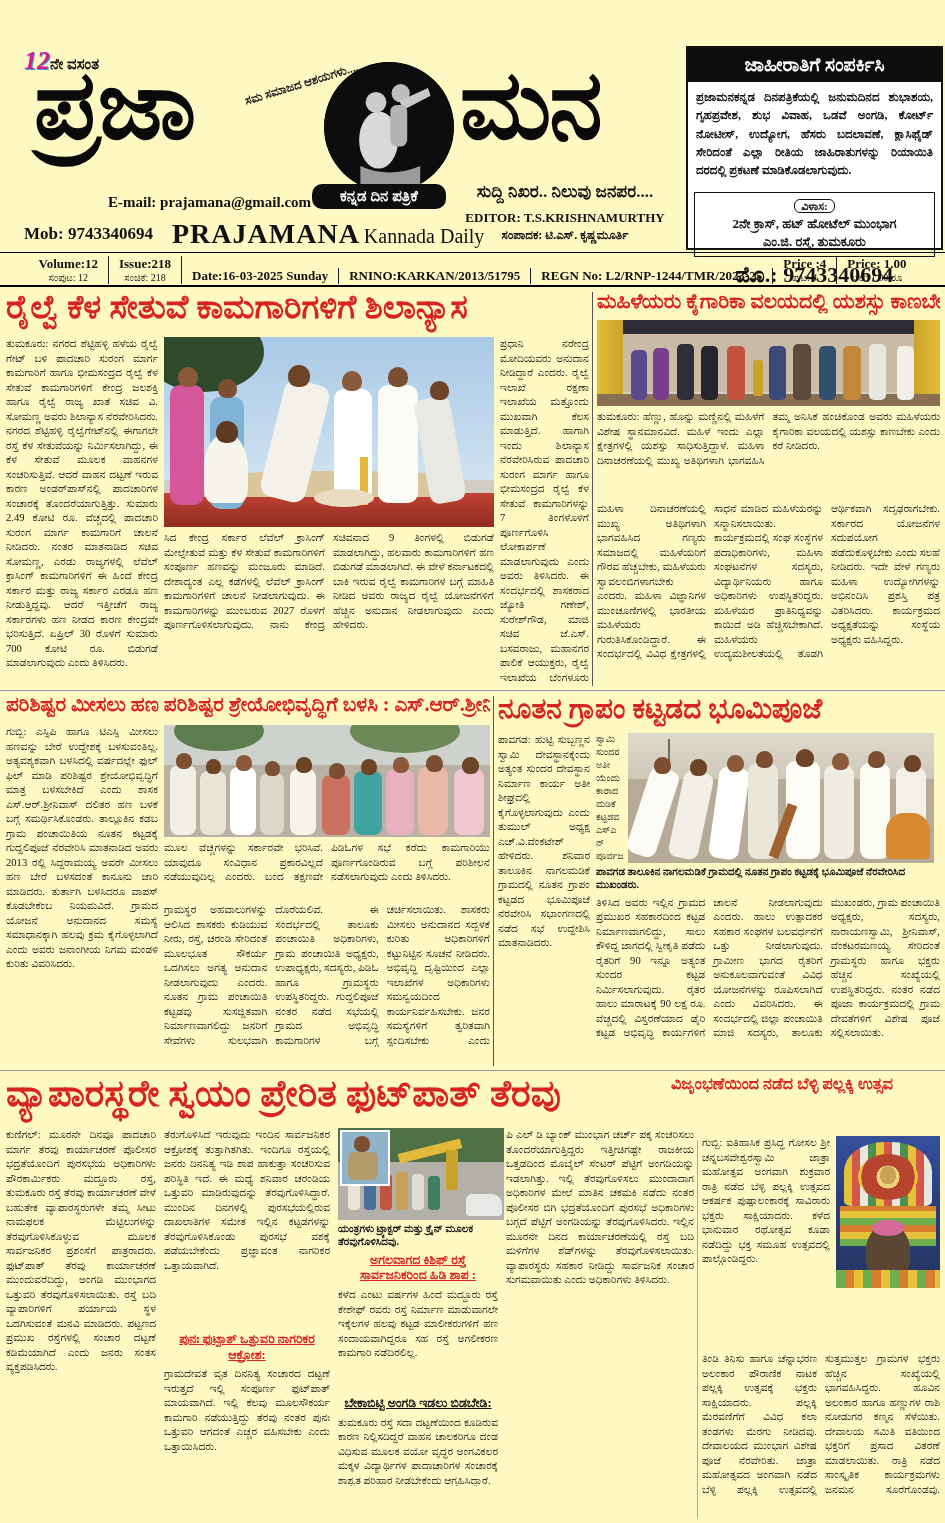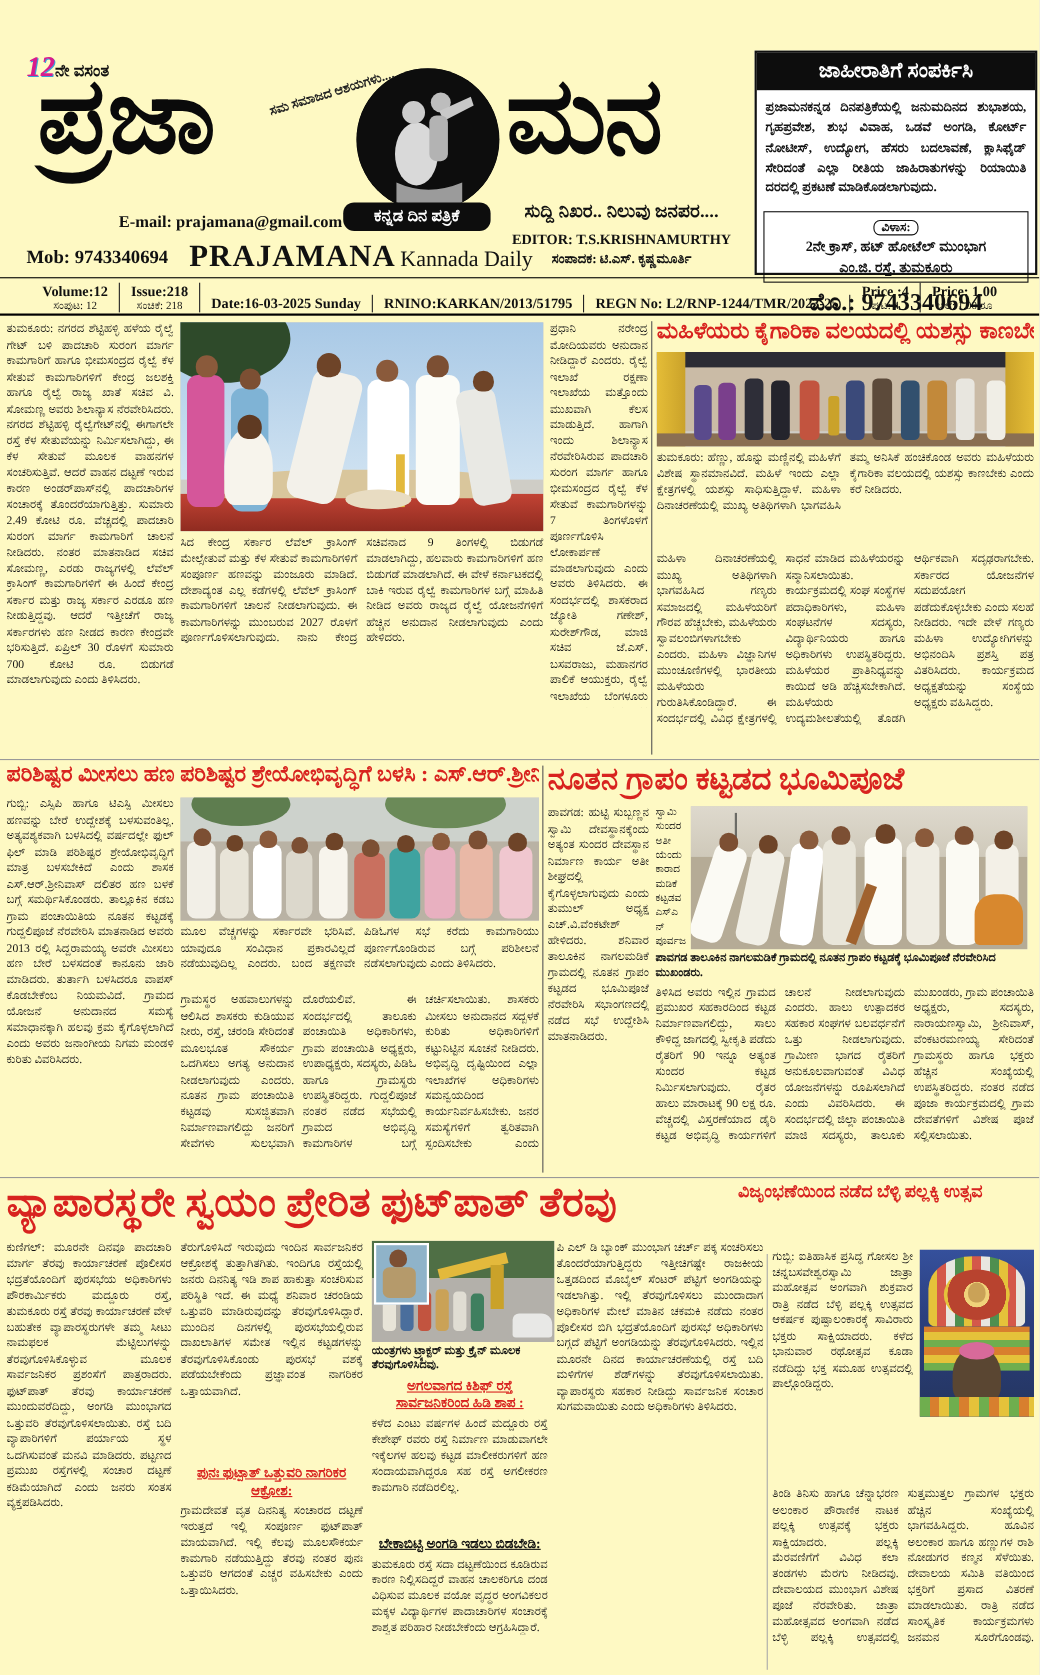--- a/index.html
+++ b/index.html
@@ -114,20 +114,21 @@
       <div class="info-kn">ಪುಟ: 4</div>
     </div>
     <div class="infocell">
       <div class="info-en">Price: 1.00</div>
       <div class="info-kn">ಬೆಲೆ: 1.00 ರೂ</div>
     </div>
   </div>
   <div class="hrule" style="top:285px;height:2px;background:#000;"></div>
 
   <div class="abs" style="left:6px;top:290px;width:583px;height:398px;">
+    <div class="hl" style="font-size:33px;height:44px;">ರೈಲ್ವೆ ಕೆಳ ಸೇತುವೆ ಕಾಮಗಾರಿಗಳಿಗೆ ಶಿಲಾನ್ಯಾಸ</div>
     <div style="display:grid;grid-template-columns:152px 330px 1fr;gap:6px;height:350px;margin-top:3px;">
       <div class="txt" style="height:100%;">ತುಮಕೂರು: ನಗರದ ಶೆಟ್ಟಿಹಳ್ಳಿ ಹಳೆಯ ರೈಲ್ವೆ ಗೇಟ್ ಬಳಿ ಪಾದಚಾರಿ ಸುರಂಗ ಮಾರ್ಗ ಕಾಮಗಾರಿಗೆ ಹಾಗೂ ಭೀಮಸಂದ್ರದ ರೈಲ್ವೆ ಕೆಳ ಸೇತುವೆ ಕಾಮಗಾರಿಗಳಿಗೆ ಕೇಂದ್ರ ಜಲಶಕ್ತಿ ಹಾಗೂ ರೈಲ್ವೆ ರಾಜ್ಯ ಖಾತೆ ಸಚಿವ ವಿ. ಸೋಮಣ್ಣ ಅವರು ಶಿಲಾನ್ಯಾಸ ನೆರವೇರಿಸಿದರು. ನಗರದ ಶೆಟ್ಟಿಹಳ್ಳಿ ರೈಲ್ವೆಗೇಟ್‌ನಲ್ಲಿ ಈಗಾಗಲೇ ರಸ್ತೆ ಕೆಳ ಸೇತುವೆಯನ್ನು ನಿರ್ಮಿಸಲಾಗಿದ್ದು, ಈ ಕೆಳ ಸೇತುವೆ ಮೂಲಕ ವಾಹನಗಳ ಸಂಚರಿಸುತ್ತಿವೆ. ಆದರೆ ವಾಹನ ದಟ್ಟಣೆ ಇರುವ ಕಾರಣ ಅಂಡರ್‌ಪಾಸ್‌ನಲ್ಲಿ ಪಾದಚಾರಿಗಳ ಸಂಚಾರಕ್ಕೆ ತೊಂದರೆಯಾಗುತ್ತಿತ್ತು. ಸುಮಾರು 2.49 ಕೋಟಿ ರೂ. ವೆಚ್ಚದಲ್ಲಿ ಪಾದಚಾರಿ ಸುರಂಗ ಮಾರ್ಗ ಕಾಮಗಾರಿಗೆ ಚಾಲನೆ ನೀಡಿದರು. ನಂತರ ಮಾತನಾಡಿದ ಸಚಿವ ಸೋಮಣ್ಣ, ಎರಡು ರಾಜ್ಯಗಳಲ್ಲಿ ಲೆವೆಲ್ ಕ್ರಾಸಿಂಗ್ ಕಾಮಗಾರಿಗಳಿಗೆ ಈ ಹಿಂದೆ ಕೇಂದ್ರ ಸರ್ಕಾರ ಮತ್ತು ರಾಜ್ಯ ಸರ್ಕಾರ ಎರಡೂ ಹಣ ನೀಡುತ್ತಿದ್ದವು. ಆದರೆ ಇತ್ತೀಚೆಗೆ ರಾಜ್ಯ ಸರ್ಕಾರಗಳು ಹಣ ನೀಡದ ಕಾರಣ ಕೇಂದ್ರವೇ ಭರಿಸುತ್ತಿದೆ. ಏಪ್ರಿಲ್ 30 ರೊಳಗೆ ಸುಮಾರು 700 ಕೋಟಿ ರೂ. ಬಿಡುಗಡೆ ಮಾಡಲಾಗುವುದು ಎಂದು ತಿಳಿಸಿದರು.</div>
       <div>
         <div class="photo" style="width:330px;height:190px;">
           <span class="p" style="left:0;top:0;width:100%;height:75%;background:linear-gradient(#a9c9e6,#cfe2f1);"></span>
           <span class="p" style="left:-20px;top:-25px;width:120px;height:80px;background:#2e4a2a;border-radius:50%;"></span>
           <span class="p" style="left:0;bottom:0;width:100%;height:34px;background:linear-gradient(#c24334,#8f2b20);"></span>
           <span class="p" style="left:40px;bottom:30px;width:260px;height:26px;background:#d9c69c;border-radius:40% 40% 0 0;"></span>
           <span class="p" style="left:6px;top:48px;width:34px;height:120px;background:#d5569a;border-radius:10px;"></span>
           <span class="p head-circ" style="left:14px;top:30px;width:20px;height:20px;background:#8a5a3b;"></span>

